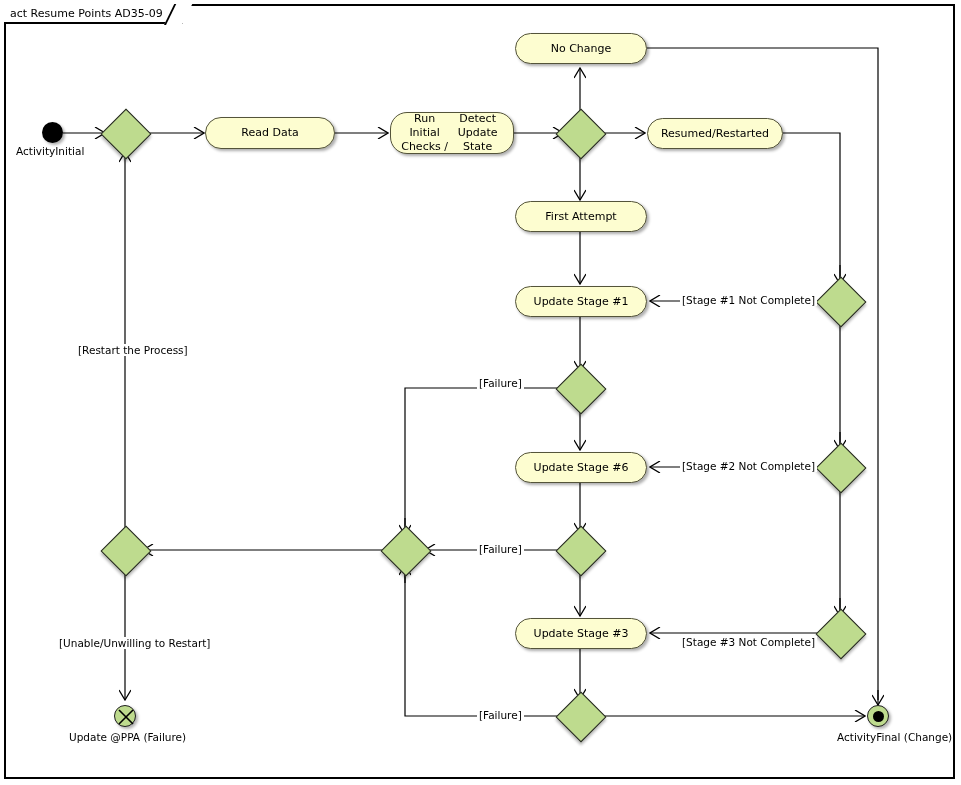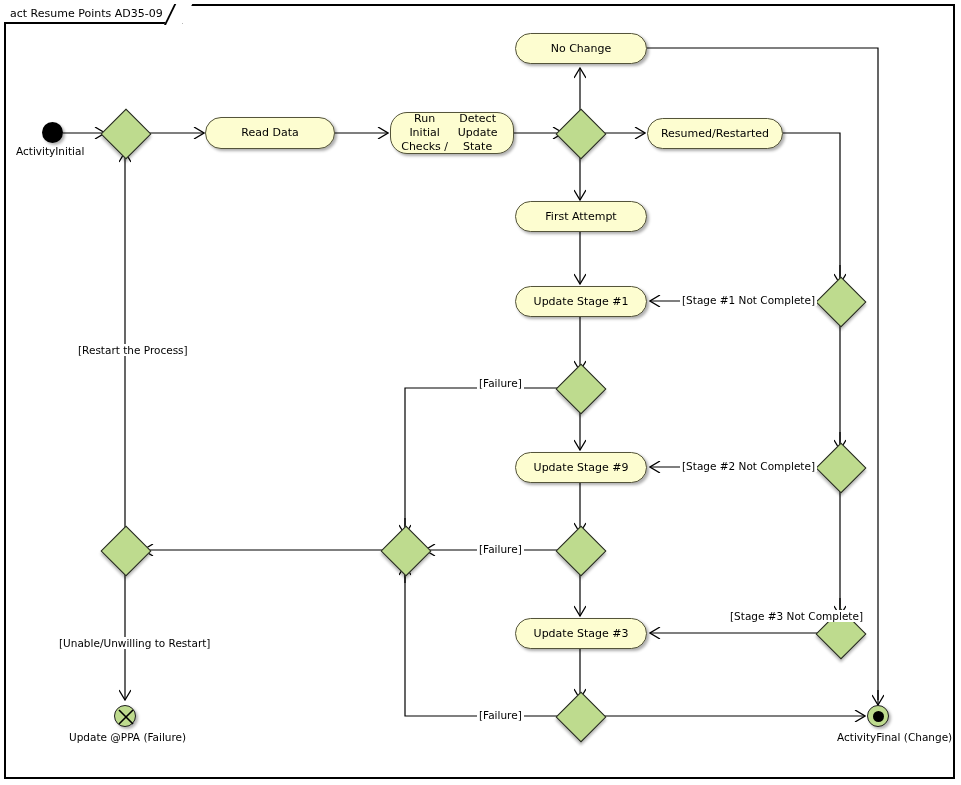--- a/index.html
+++ b/index.html
@@ -255,21 +255,21 @@
 
   <div class="node activity" style="left:515px; top:201px; width:132px; height:31px;">
     <span>First Attempt</span>
   </div>
 
   <div class="node activity" style="left:515px; top:286px; width:132px; height:31px;">
     <span>Update Stage #1</span>
   </div>
 
   <div class="node activity" style="left:515px; top:452px; width:132px; height:31px;">
-    <span>Update Stage #9</span>
+    <span>Update Stage #6</span>
   </div>
 
   <div class="node activity" style="left:515px; top:618px; width:132px; height:31px;">
     <span>Update Stage #3</span>
   </div>
 
   <div class="diamond-wrap" style="left:563px; top:371px;">
     <div class="diamond"></div>
   </div>
   <div class="diamond-wrap" style="left:563px; top:533px;">
@@ -307,18 +307,18 @@
 
   <div class="node final-node" style="left:867px; top:705px;">
     <div class="dot"></div>
   </div>
   <div class="node-label" style="left:837px; top:731px;">ActivityFinal (Change)</div>
 
   <div class="edge-label" style="left:76px; top:344px;">[Restart the Process]</div>
   <div class="edge-label" style="left:57px; top:637px;">[Unable/Unwilling to Restart]</div>
   <div class="edge-label" style="left:680px; top:294px;">[Stage #1 Not Complete]</div>
   <div class="edge-label" style="left:680px; top:460px;">[Stage #2 Not Complete]</div>
-  <div class="edge-label" style="left:680px; top:610px;margin-left:48px;">[Stage #3 Not Complete]</div>
+  <div class="edge-label" style="left:680px; top:636px;">[Stage #3 Not Complete]</div>
   <div class="edge-label" style="left:477px; top:377px;">[Failure]</div>
   <div class="edge-label" style="left:477px; top:543px;">[Failure]</div>
   <div class="edge-label" style="left:477px; top:709px;">[Failure]</div>
 
 </div>
 
 </body></html>

